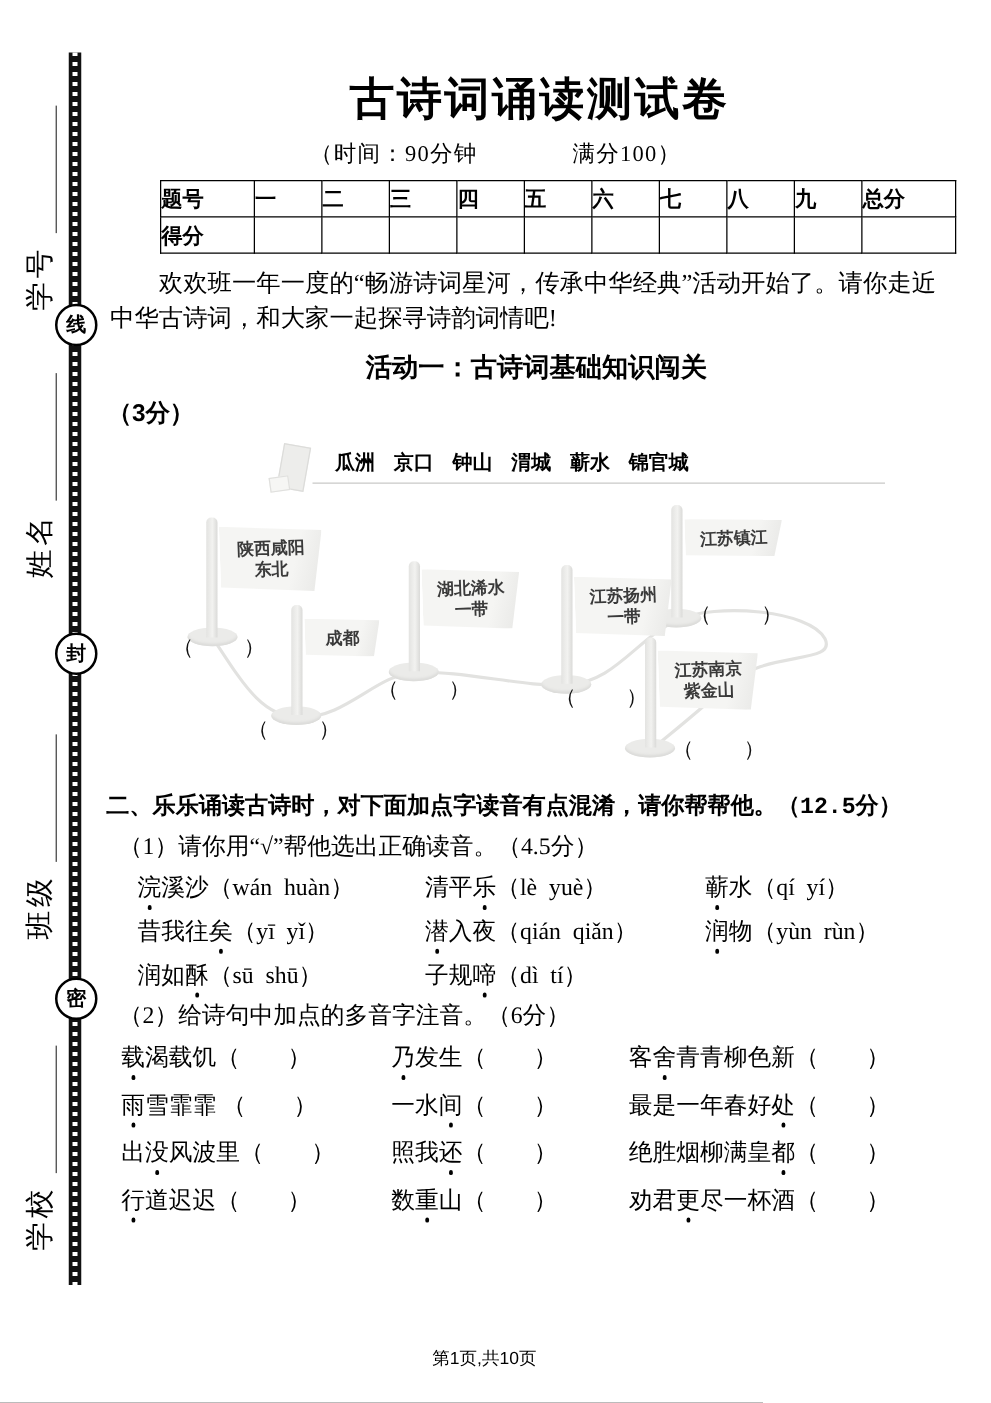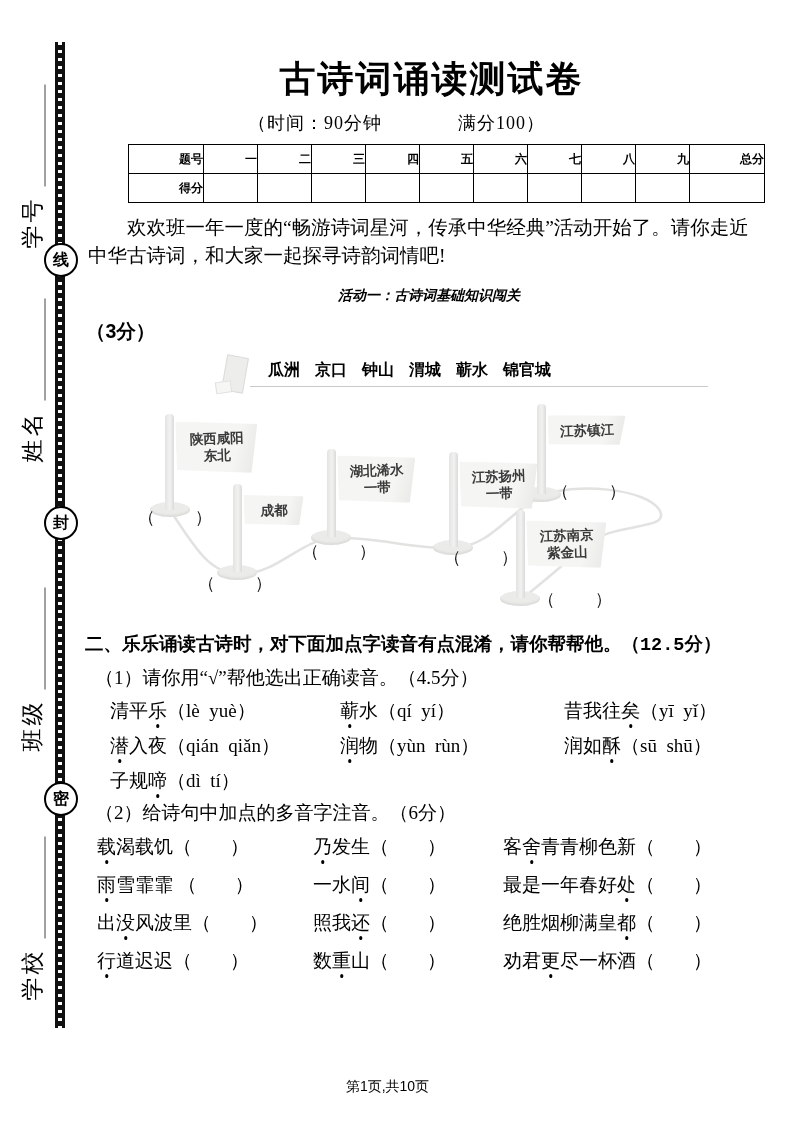--- a/index.html
+++ b/index.html
@@ -19,26 +19,26 @@
   .side-line{display:inline-block;width:102px;border-bottom:1.5px solid #444;height:1.1em;}
 
   
   .main{position:absolute;inset:0;}
   h1{font-family:"Liberation Sans",sans-serif;font-weight:900;font-size:36px;line-height:46px;
      text-align:center;margin:0;letter-spacing:2px;}
   .head-wrap{padding-top:56px;padding-left:70px;}
   .meta{text-align:center;font-size:18px;margin-top:9px;letter-spacing:1px;}
 
   table.score{border-collapse:collapse;margin:9px 0 0 128px;}
-  table.score td{border:1.6px solid #000;height:28px;text-align:right;vertical-align:middle;
-     font-family:"Liberation Sans",sans-serif;font-weight:bold;font-size:12px;padding:0;}
+  table.score td{border:1.6px solid #000;height:28px;text-align:left;vertical-align:middle;
+     font-family:"Liberation Sans",sans-serif;font-weight:bold;font-size:17px;padding:0;}
 
   .intro{font-size:19.5px;line-height:28px;margin:11px 34px 0 88px;text-indent:2em;}
-  h2.activity{font-family:"Liberation Sans",sans-serif;font-weight:900;font-size:14px;
-     text-align:center;margin:11px 20px 0 85px;line-height:28px;font-style:italic;}
+  h2.activity{font-family:"Liberation Sans",sans-serif;font-weight:900;font-size:21px;
+     text-align:center;margin:11px 20px 0 85px;line-height:28px;}
   .q1{font-family:"Liberation Sans",sans-serif;font-weight:bold;font-size:19.5px;line-height:31px;
      margin:7px 26px 0 86px;text-align:justify;}
   .q1 .score-line{display:block;text-align:left;}
 
   
   .map{position:relative;height:276px;margin-top:1px;}
   .map svg.path{position:absolute;inset:0;z-index:0;}
   .ribbon{position:absolute;left:224px;top:8px;width:20px;height:34px;background:#ededeb;
      transform:rotate(10deg);border:1px solid #dcdcda;z-index:1;}
   .ribbon::after{content:'';position:absolute;left:-7px;bottom:-4px;width:14px;height:10px;
@@ -205,20 +205,21 @@
         <div class="flagshape" style="left: 527px; top: 171px; width: 80px; height: 50px;">
           <div>江苏南京</div>
           <div>紫金山</div>
         </div>
         <div class="slot" style="left: 538px; top: 240px;">（　　）</div>
       </div>
 
     <div class="q2-head">二、乐乐诵读古诗时，对下面加点字读音有点混淆，请你帮帮他。（12.5分）</div>
     <p class="sub">（1）请你用“√”帮他选出正确读音。（4.5分）</p>
     <div class="grid1" id="grid1">
+        <span class="pi"><span class="dc">浣</span><span>溪</span><span>沙</span><span>（</span><span>w</span><span>á</span><span>n</span><span> </span><span> </span><span>h</span><span>u</span><span>à</span><span>n</span><span>）</span></span>
         <span class="pi"><span>清</span><span>平</span><span class="dc">乐</span><span>（</span><span>l</span><span>è</span><span> </span><span> </span><span>y</span><span>u</span><span>è</span><span>）</span></span>
         <span class="pi"><span class="dc">蕲</span><span>水</span><span>（</span><span>q</span><span>í</span><span> </span><span> </span><span>y</span><span>í</span><span>）</span></span>
         <span class="pi"><span>昔</span><span>我</span><span>往</span><span class="dc">矣</span><span>（</span><span>y</span><span>ī</span><span> </span><span> </span><span>y</span><span>ǐ</span><span>）</span></span>
         <span class="pi"><span class="dc">潜</span><span>入</span><span>夜</span><span>（</span><span>q</span><span>i</span><span>á</span><span>n</span><span> </span><span> </span><span>q</span><span>i</span><span>ǎ</span><span>n</span><span>）</span></span>
         <span class="pi"><span class="dc">润</span><span>物</span><span>（</span><span>y</span><span>ù</span><span>n</span><span> </span><span> </span><span>r</span><span>ù</span><span>n</span><span>）</span></span>
         <span class="pi"><span>润</span><span>如</span><span class="dc">酥</span><span>（</span><span>s</span><span>ū</span><span> </span><span> </span><span>s</span><span>h</span><span>ū</span><span>）</span></span>
         <span class="pi"><span>子</span><span>规</span><span class="dc">啼</span><span>（</span><span>d</span><span>ì</span><span> </span><span> </span><span>t</span><span>í</span><span>）</span></span>
       </div>
     <p class="sub">（2）给诗句中加点的多音字注音。（6分）</p>
     <div class="grid2" id="grid2">

